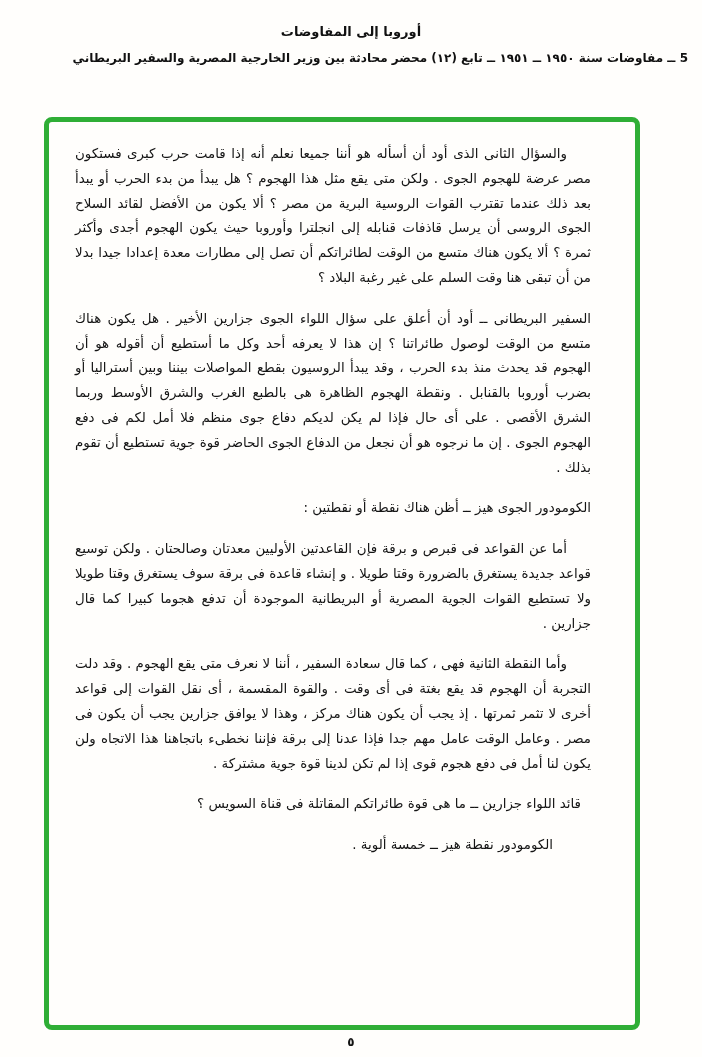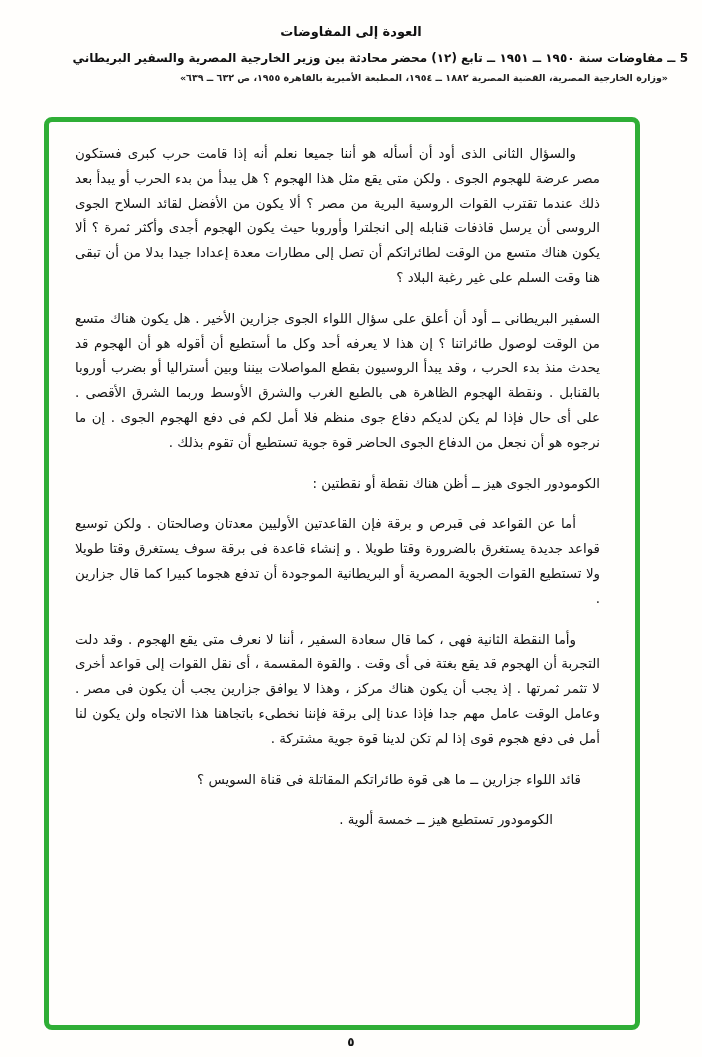--- a/index.html
+++ b/index.html
@@ -46,21 +46,21 @@
     right: 62px;
     width: 596px;
     height: 913px;
     box-sizing: border-box;
     border: 5px solid #2fae36;
     border-radius: 8px;
     background: #fffefc;
     padding: 20px 28px 10px 26px;
   }
   .green-box p {
-    margin: 0 7px 16px 0;
+    margin: 0 16px 16px 0;
     font-size: 13.4px;
     line-height: 1.85;
     text-align: justify;
     text-align-last: right;
     color: #141414;
   }
   .indent {
     text-indent: 24px;
   }
   .speaker {
@@ -83,30 +83,29 @@
     font-size: 12px;
     font-weight: bold;
   }
 </style>
 </head>
 <body>
 
 <div class="page">
 
   <div class="header">
-    <div class="header-title">العودة إلى المفاوضات</div>
+    <div class="header-title">أوروبا إلى المفاوضات</div>
     <div class="header-line">5 ــ مفاوضات سنة ١٩٥٠ ــ ١٩٥١ ــ تابع (١٢) محضر محادثة بين وزير الخارجية المصرية والسفير البريطاني</div>
-    <div class="header-source">«وزارة الخارجية المصرية، القضية المصرية ١٨٨٢ ــ ١٩٥٤، المطبعة الأميرية بالقاهرة ١٩٥٥، ص ٦٣٢ ــ ٦٣٩»</div>
   </div>
 
   <div class="green-box">
     <p class="indent">والسؤال الثانى الذى أود أن أسأله هو أننا جميعا نعلم أنه إذا قامت حرب كبرى فستكون مصر عرضة للهجوم الجوى . ولكن متى يقع مثل هذا الهجوم ؟ هل يبدأ من بدء الحرب أو يبدأ بعد ذلك عندما تقترب القوات الروسية البرية من مصر ؟ ألا يكون من الأفضل لقائد السلاح الجوى الروسى أن يرسل قاذفات قنابله إلى انجلترا وأوروبا حيث يكون الهجوم أجدى وأكثر ثمرة ؟ ألا يكون هناك متسع من الوقت لطائراتكم أن تصل إلى مطارات معدة إعدادا جيدا بدلا من أن تبقى هنا وقت السلم على غير رغبة البلاد ؟</p>
     <p class="speaker">السفير البريطانى ــ أود أن أعلق على سؤال اللواء الجوى جزارين الأخير . هل يكون هناك متسع من الوقت لوصول طائراتنا ؟ إن هذا لا يعرفه أحد وكل ما أستطيع أن أقوله هو أن الهجوم قد يحدث منذ بدء الحرب ، وقد يبدأ الروسيون بقطع المواصلات بيننا وبين أستراليا أو بضرب أوروبا بالقنابل . ونقطة الهجوم الظاهرة هى بالطبع الغرب والشرق الأوسط وربما الشرق الأقصى . على أى حال فإذا لم يكن لديكم دفاع جوى منظم فلا أمل لكم فى دفع الهجوم الجوى . إن ما نرجوه هو أن نجعل من الدفاع الجوى الحاضر قوة جوية تستطيع أن تقوم بذلك .</p>
     <p class="speaker">الكومودور الجوى هيز ــ أظن هناك نقطة أو نقطتين :</p>
     <p class="indent">أما عن القواعد فى قبرص و برقة فإن القاعدتين الأوليين معدتان وصالحتان . ولكن توسيع قواعد جديدة يستغرق بالضرورة وقتا طويلا . و إنشاء قاعدة فى برقة سوف يستغرق وقتا طويلا ولا تستطيع القوات الجوية المصرية أو البريطانية الموجودة أن تدفع هجوما كبيرا كما قال جزارين .</p>
     <p class="indent">وأما النقطة الثانية فهى ، كما قال سعادة السفير ، أننا لا نعرف متى يقع الهجوم . وقد دلت التجربة أن الهجوم قد يقع بغتة فى أى وقت . والقوة المقسمة ، أى نقل القوات إلى قواعد أخرى لا تثمر ثمرتها . إذ يجب أن يكون هناك مركز ، وهذا لا يوافق جزارين يجب أن يكون فى مصر . وعامل الوقت عامل مهم جدا فإذا عدنا إلى برقة فإننا نخطىء باتجاهنا هذا الاتجاه ولن يكون لنا أمل فى دفع هجوم قوى إذا لم تكن لدينا قوة جوية مشتركة .</p>
     <p class="speaker q-inset-1">قائد اللواء جزارين ــ ما هى قوة طائراتكم المقاتلة فى قناة السويس ؟</p>
-    <p class="speaker q-inset-2">الكومودور تستطيع هيز ــ خمسة ألوية .</p>
+    <p class="speaker q-inset-2">الكومودور نقطة هيز ــ خمسة ألوية .</p>
   </div>
 
   <div class="page-number">٥</div>
 
 </div>
 
 </body></html>

